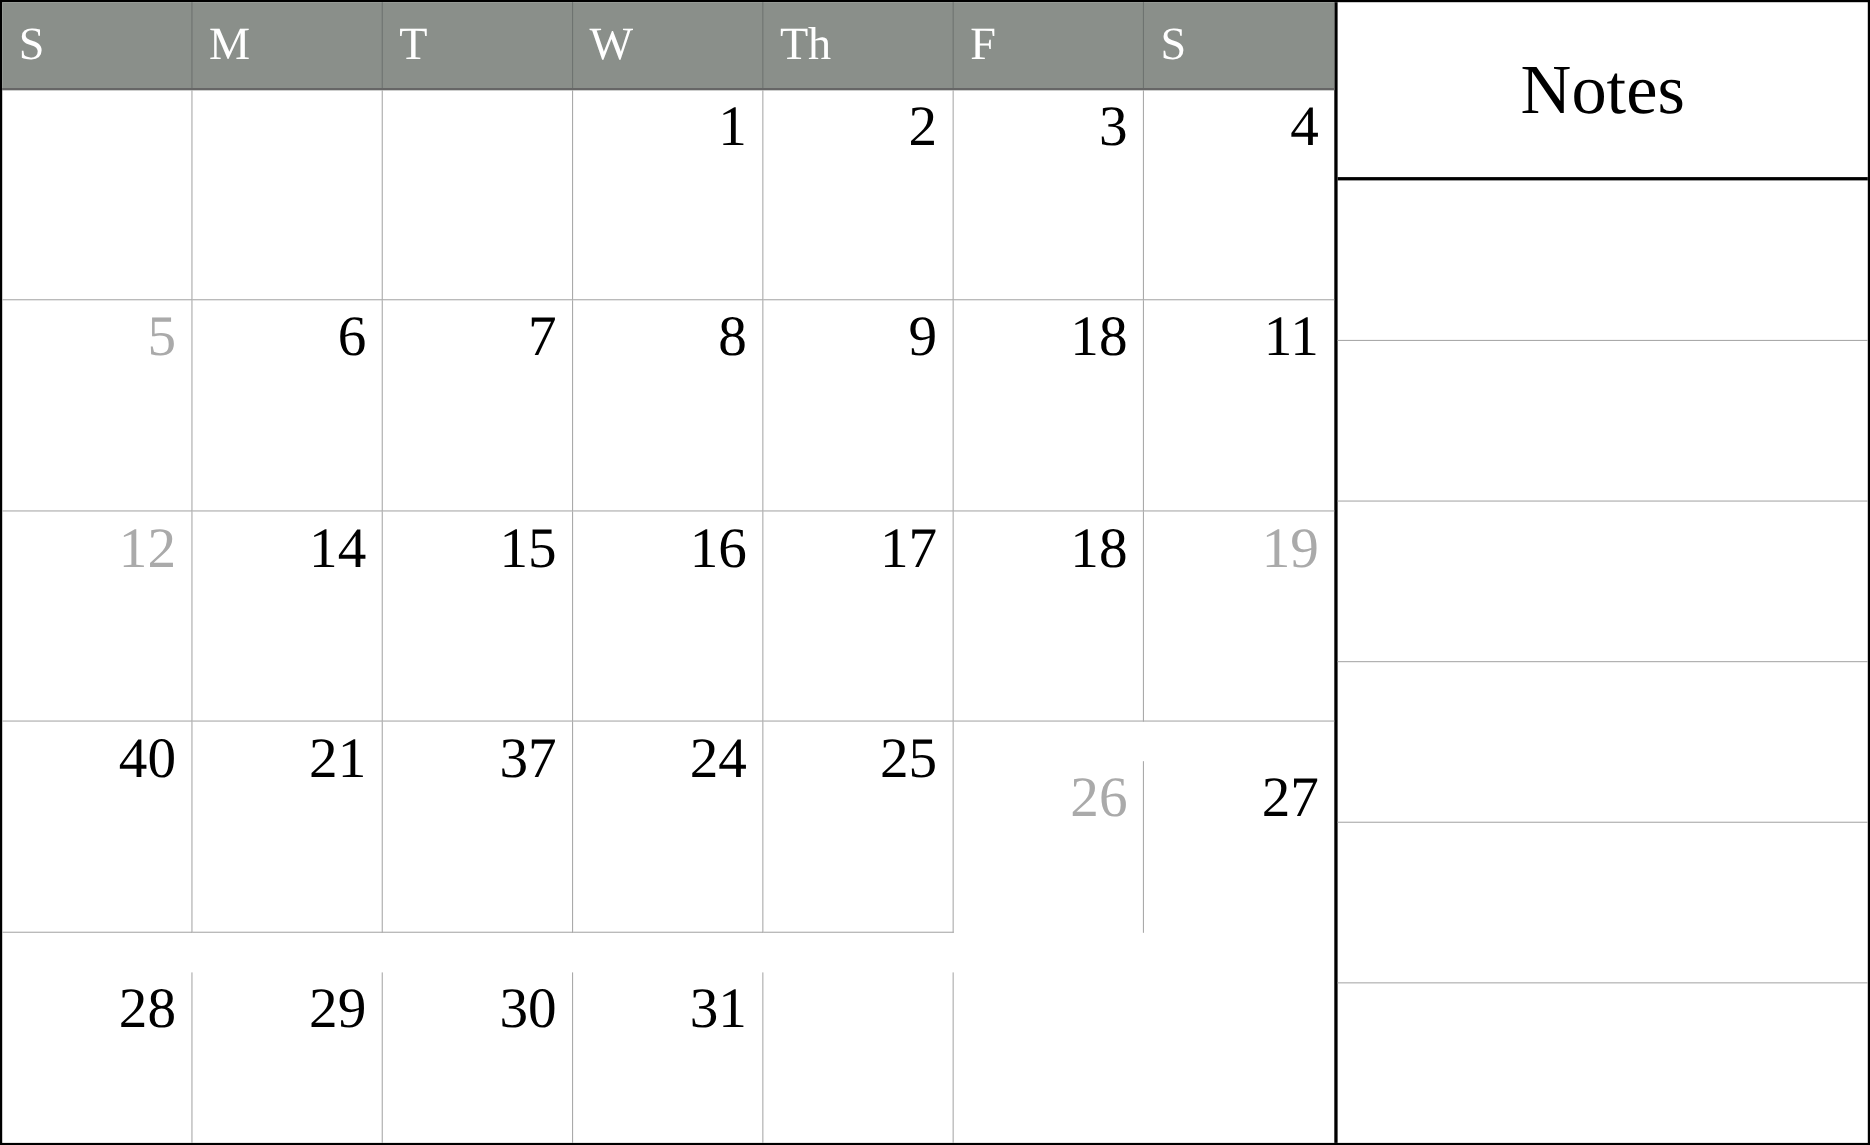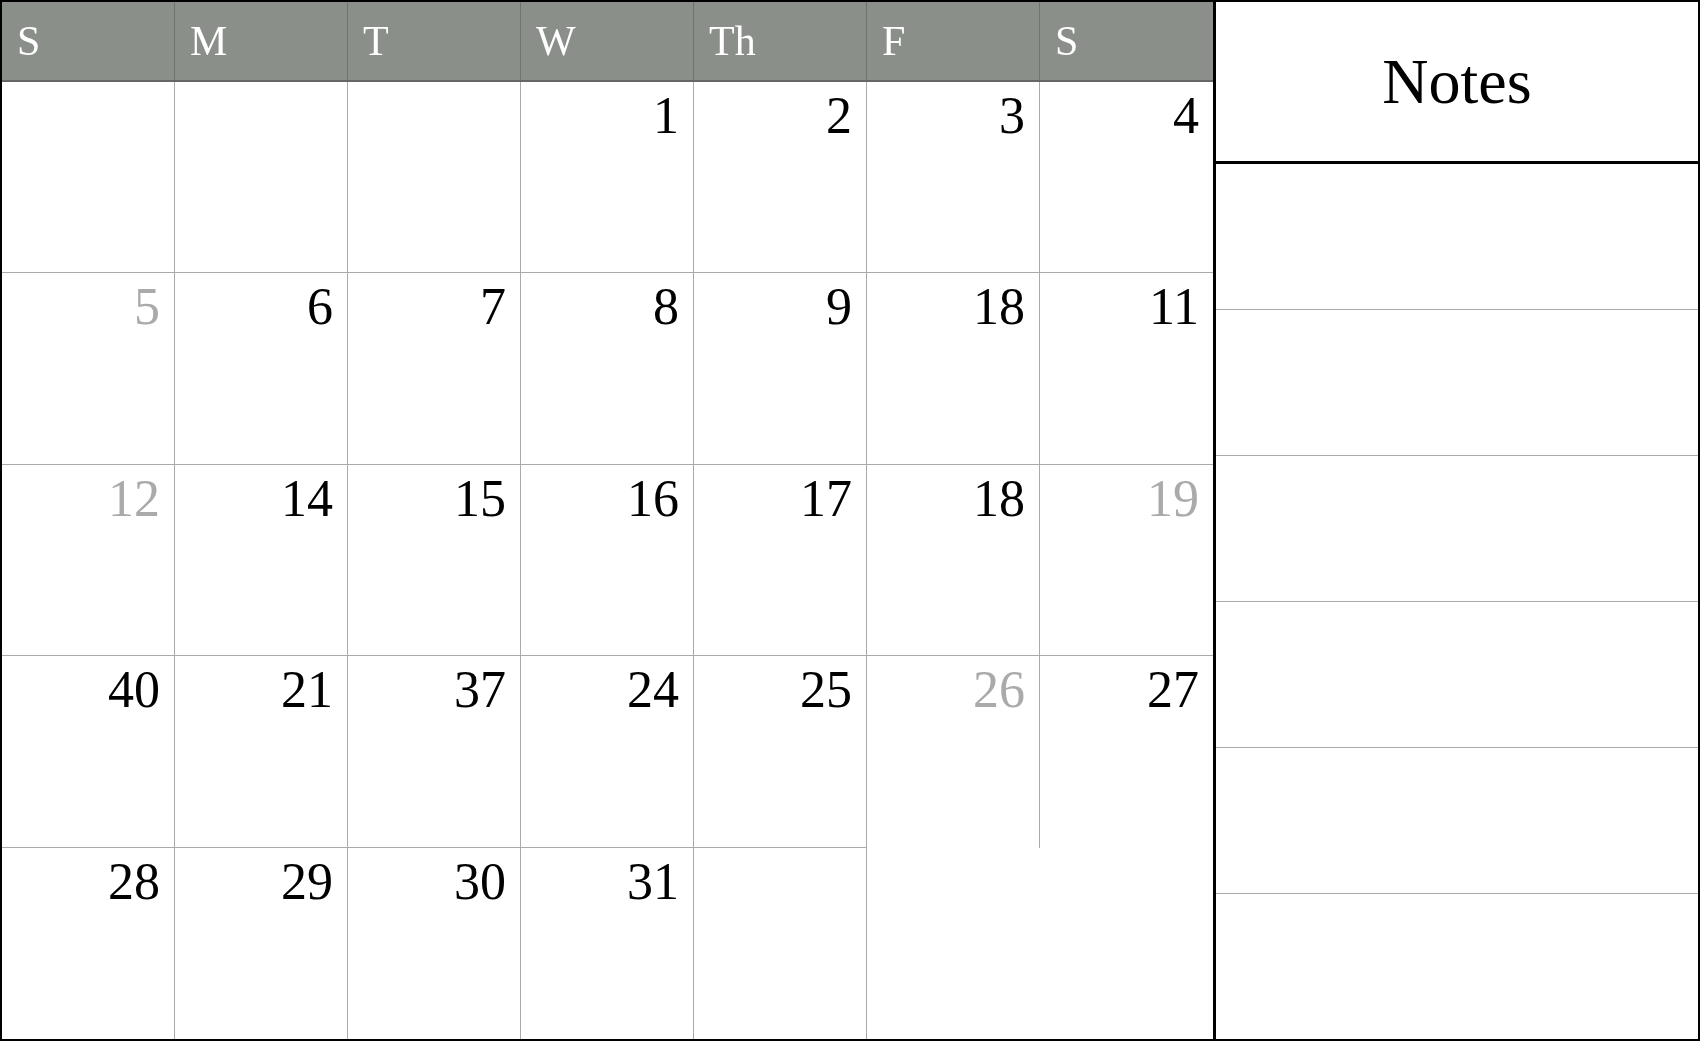--- a/index.html
+++ b/index.html
@@ -79,20 +79,21 @@
       justify-content: flex-end;
       min-height: 155px;
     }
 
     .calendar-cell:nth-child(7n) {
       border-right: none;
     }
 
     .calendar-cell:nth-last-child(-n+7) {
       border-bottom: none;
+      margin-top: 36px;
     }
 
     .cell-number {
       font-size: 52px;
       color: #000;
       font-family: Georgia, serif;
       font-weight: 400;
       line-height: 1;
     }
 

